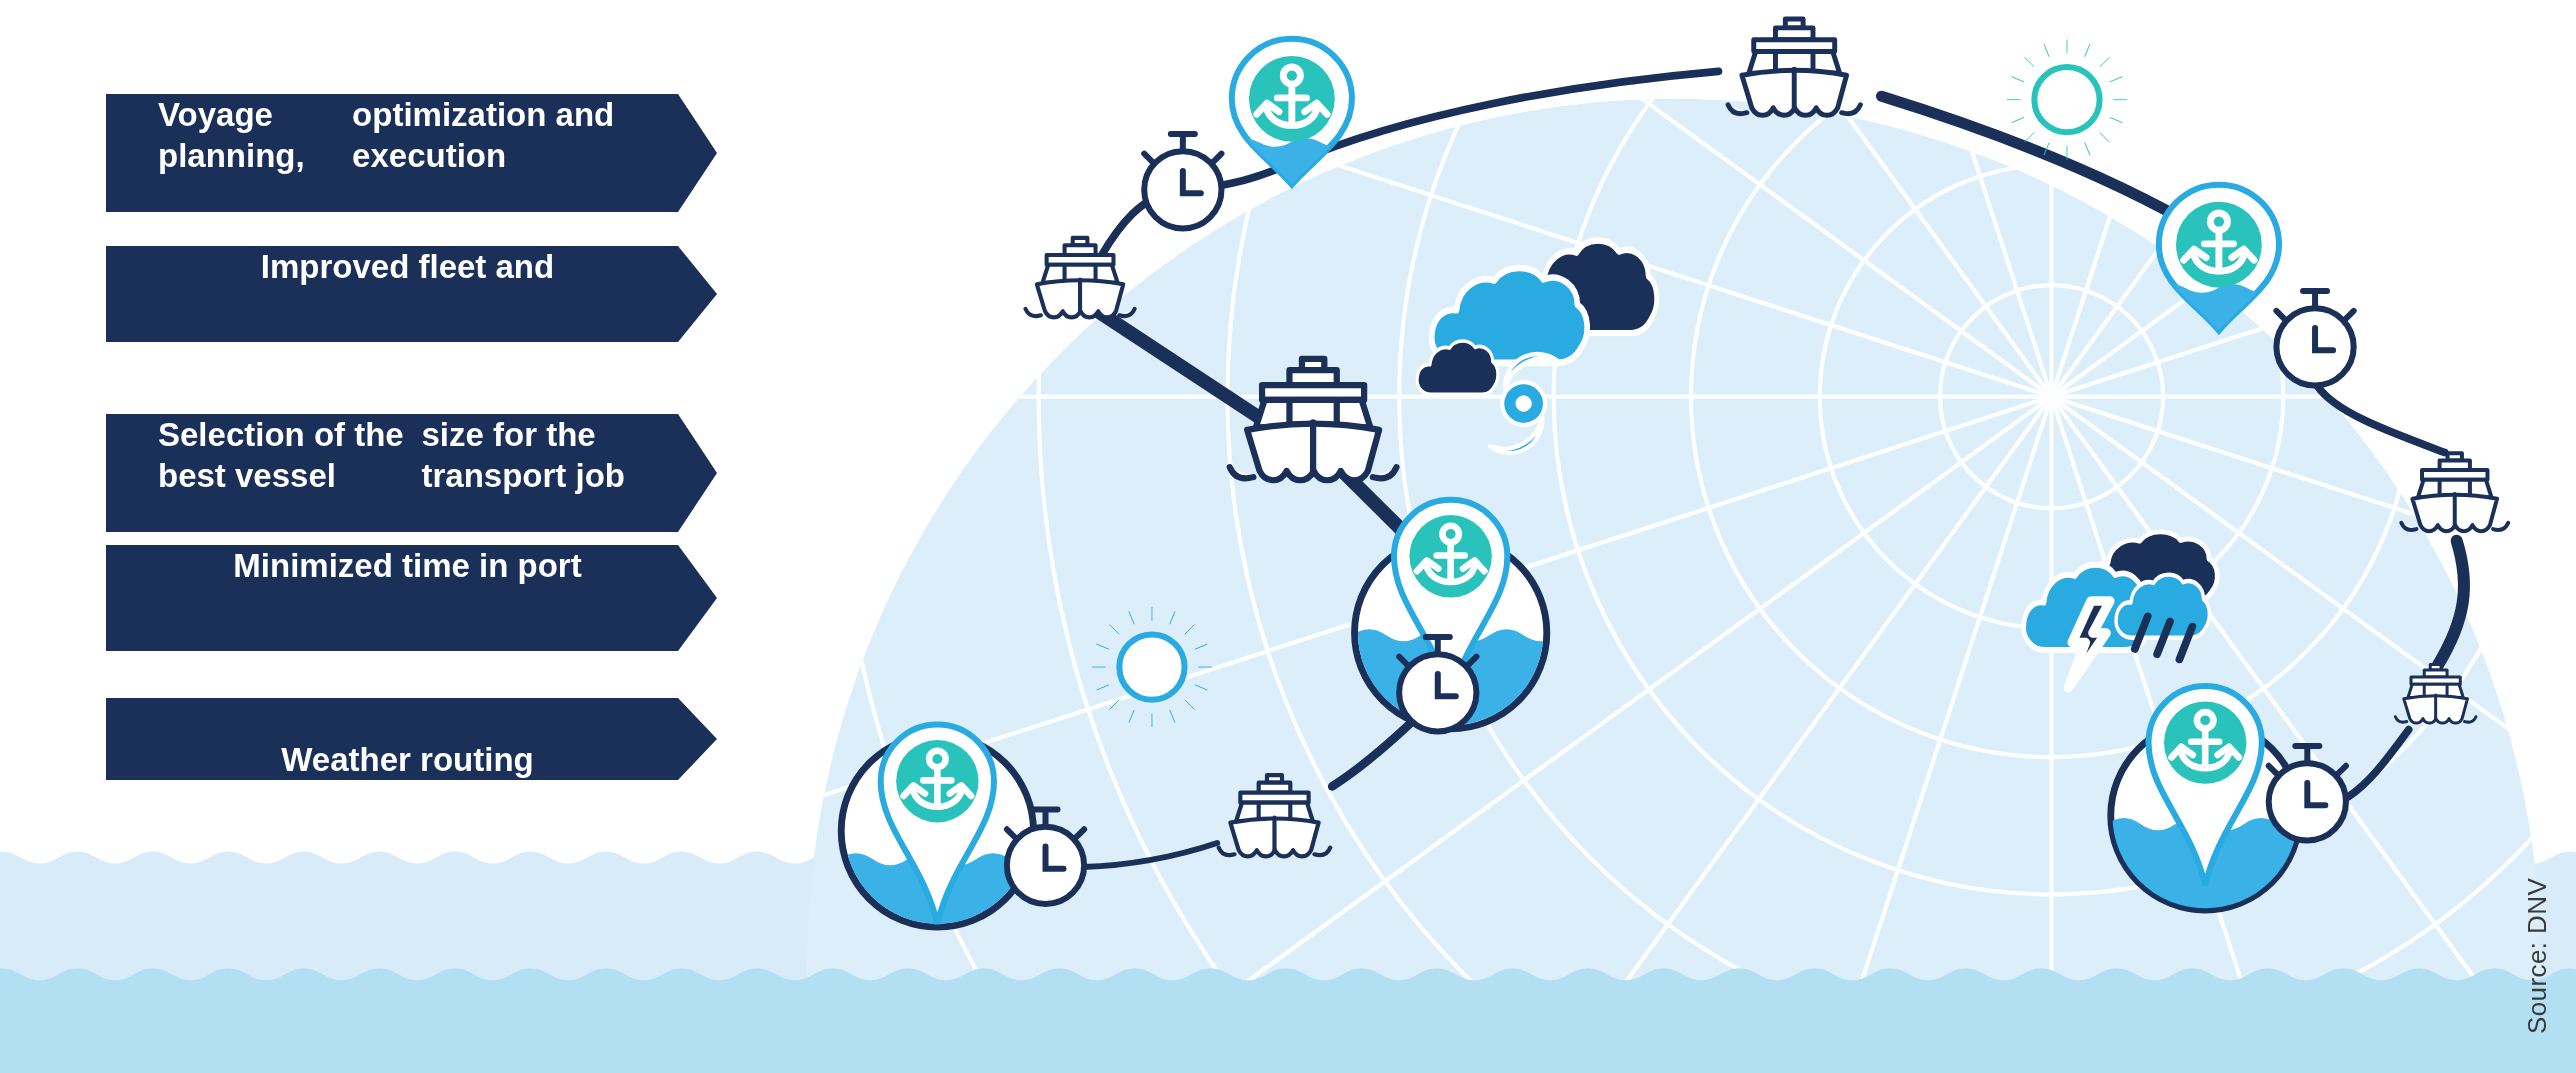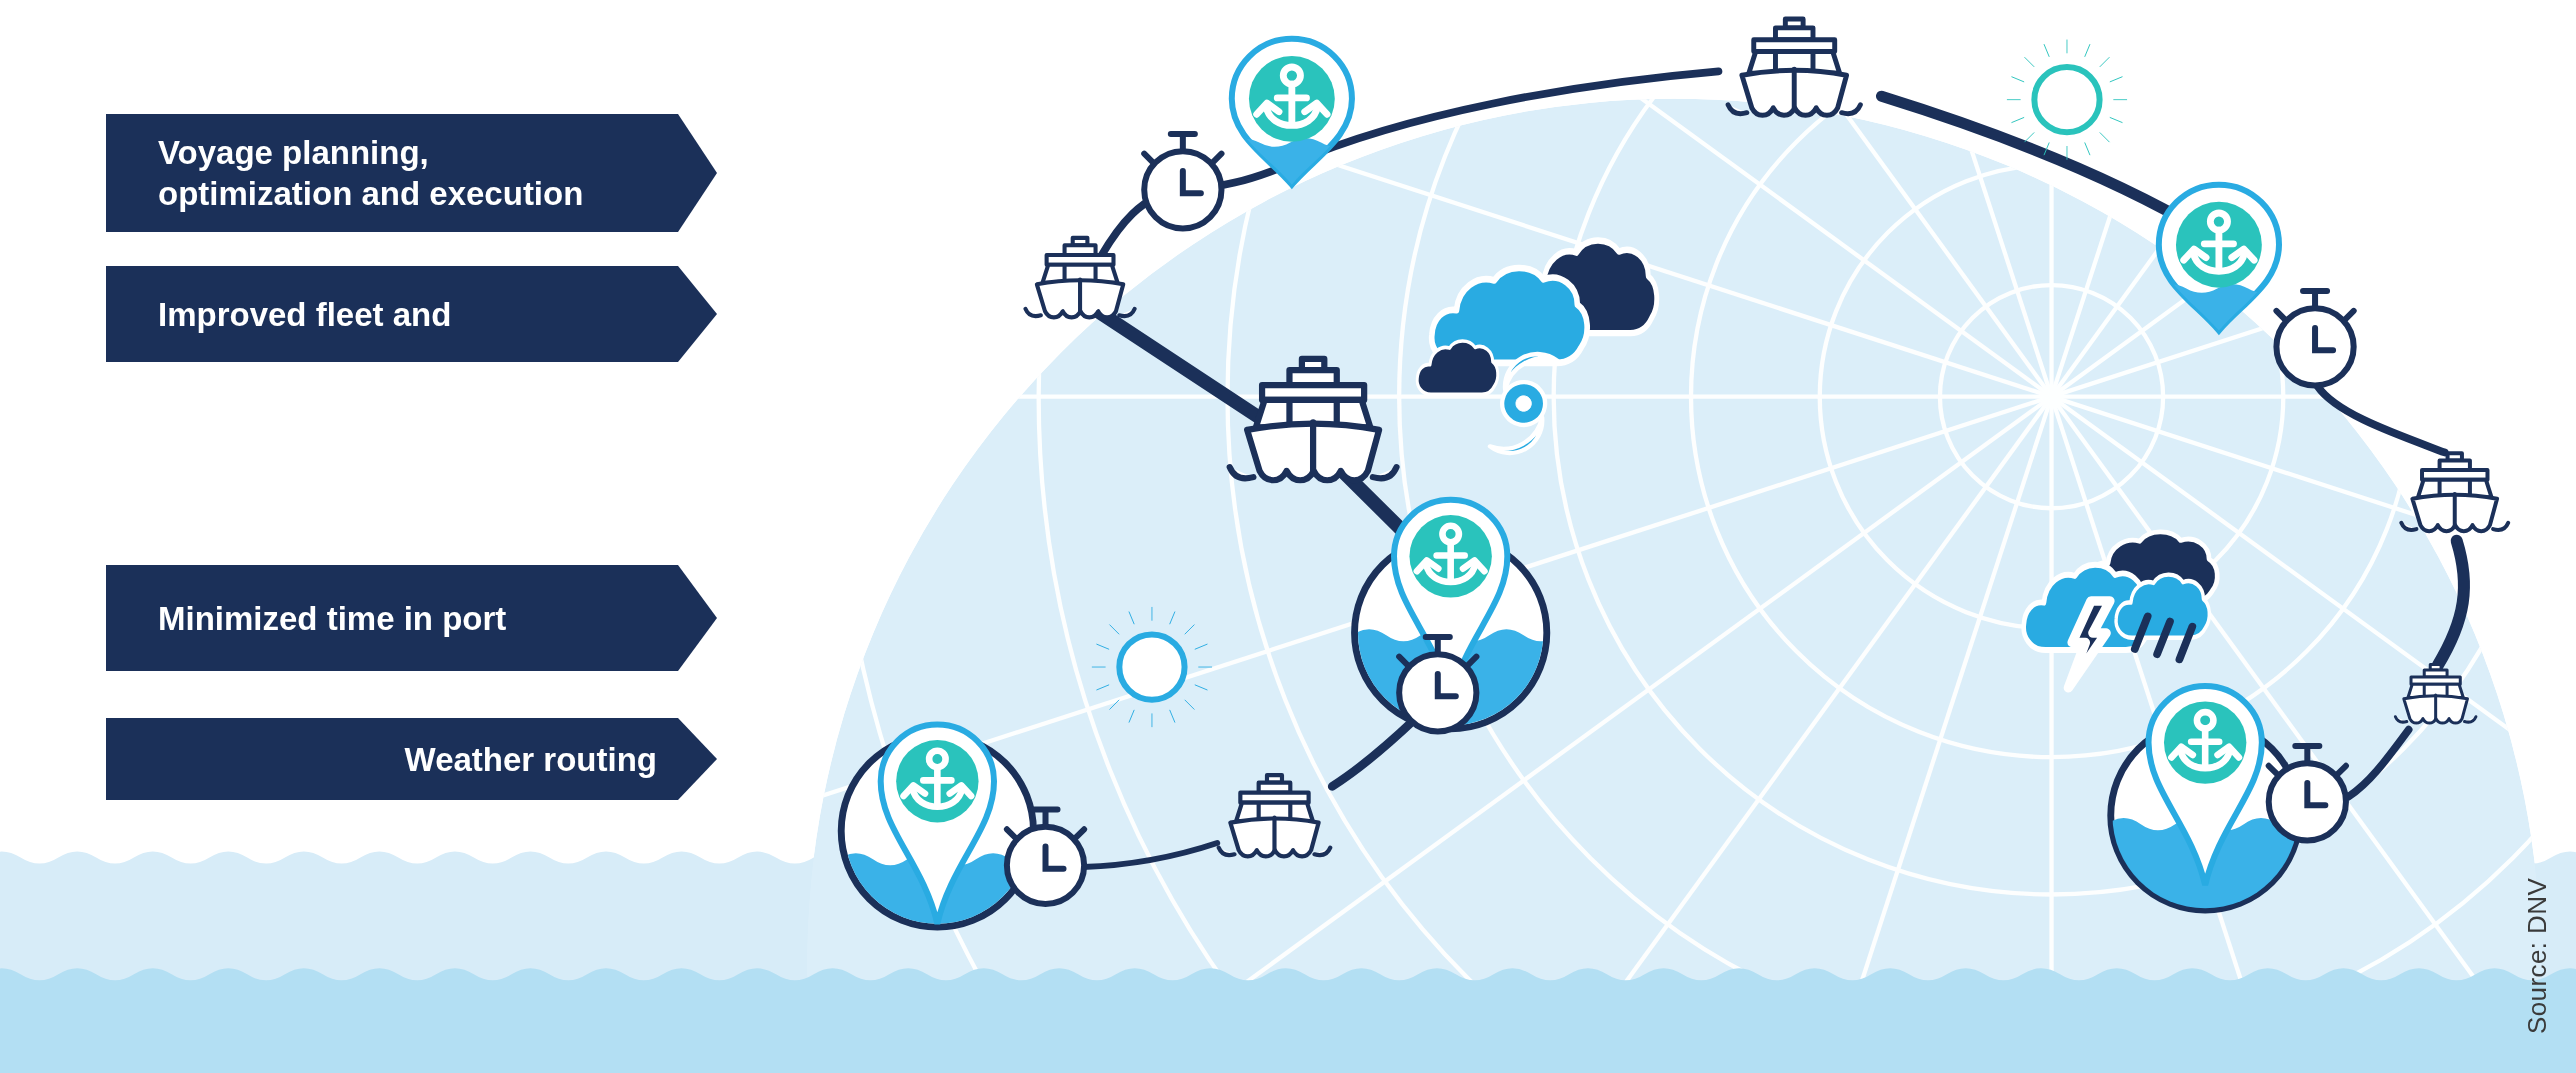--- a/index.html
+++ b/index.html
@@ -1,22 +1,22 @@
 <!DOCTYPE html>
 <html style="--navy: #1B3059; --lightBlue: #29ABE2; --teal: #2AC3BC; --portWater: #3AB2E8; --globeFill: #DBEEF9; --band1: #D7ECF8; --band2: #B3DFF3; --sourceColor: #3A3A3A;font-size:13.7px"><head>
 <meta charset="utf-8">
 <style>
   html,body{margin:0;padding:0;background:#fff;}
   #stage{position:relative;width:2576px;height:1074px;overflow:hidden;background:#fff;
          font-family:"Liberation Sans", sans-serif;}
   .banner{position:absolute;left:106px;width:611px;background:var(--navy);color:#fff;
-          display:flex;flex-direction:column;justify-content:center;box-sizing:border-box;
+          display:flex;flex-direction:row;justify-content:center;box-sizing:border-box;
           padding-left:52px;padding-right:60px;font-weight:bold;font-size:33px;line-height:41px;
           clip-path:polygon(0 0, calc(100% - 39px) 0, 100% 50%, calc(100% - 39px) 100%, 0 100%);
-          filter:drop-shadow(0 9.4px 7.7px rgba(25,45,85,0.42));margin-top:20px;}
+          filter:drop-shadow(0 9.4px 7.7px rgba(25,45,85,0.42));}
   .banner span{display:block;}
   .b1{top:94px;height:118px;}
   .b2{top:246px;height:96px;}
   .b3{top:414px;height:118px;}
   .b4{top:545px;height:106px;}
   .b5{top:698px;height:82px;align-items:flex-end;}
   #art{position:absolute;left:0;top:0;}
   .source{position:absolute;left:2522px;top:1034px;transform:rotate(-90deg);
           transform-origin:0 0;white-space:nowrap;font-size:26px;color:var(--sourceColor);
           letter-spacing:0.4px;}
@@ -255,20 +255,24 @@
     <use href="#waveEdge" y="1135" fill="var(--band2)"></use>
   </svg>
 
   <div class="banner b1">
     <span>Voyage planning,</span>
     <span>optimization and execution</span>
   </div>
   <div class="banner b2">
     <span>Improved fleet and</span>
   </div>
+  <div class="banner b3">
+    <span>Selection of the best vessel</span>
+    <span>size for the transport job</span>
+  </div>
   <div class="banner b4">
     <span>Minimized time in port</span>
     <span></span>
   </div>
   <div class="banner b5">
     <span>Weather routing</span>
     <span></span>
   </div>
 
   <div class="source">Source: DNV</div>

